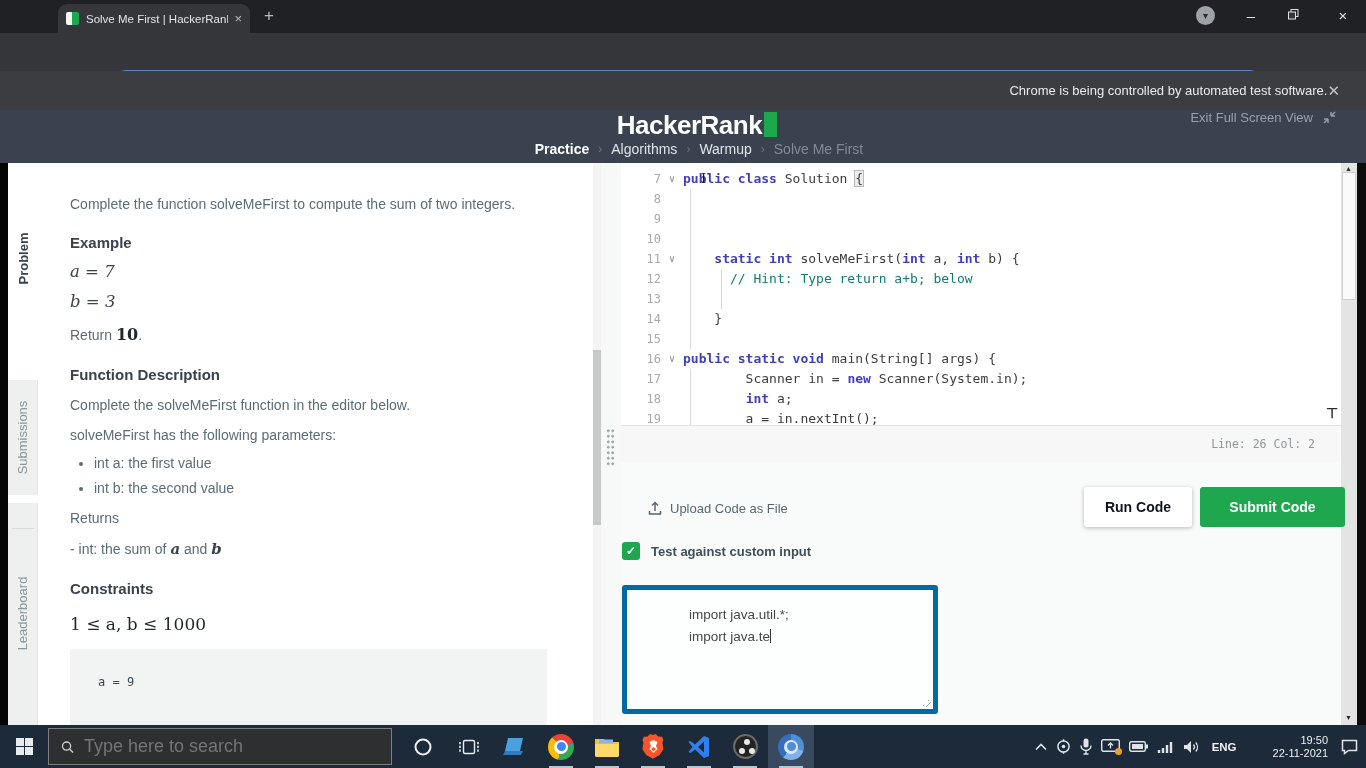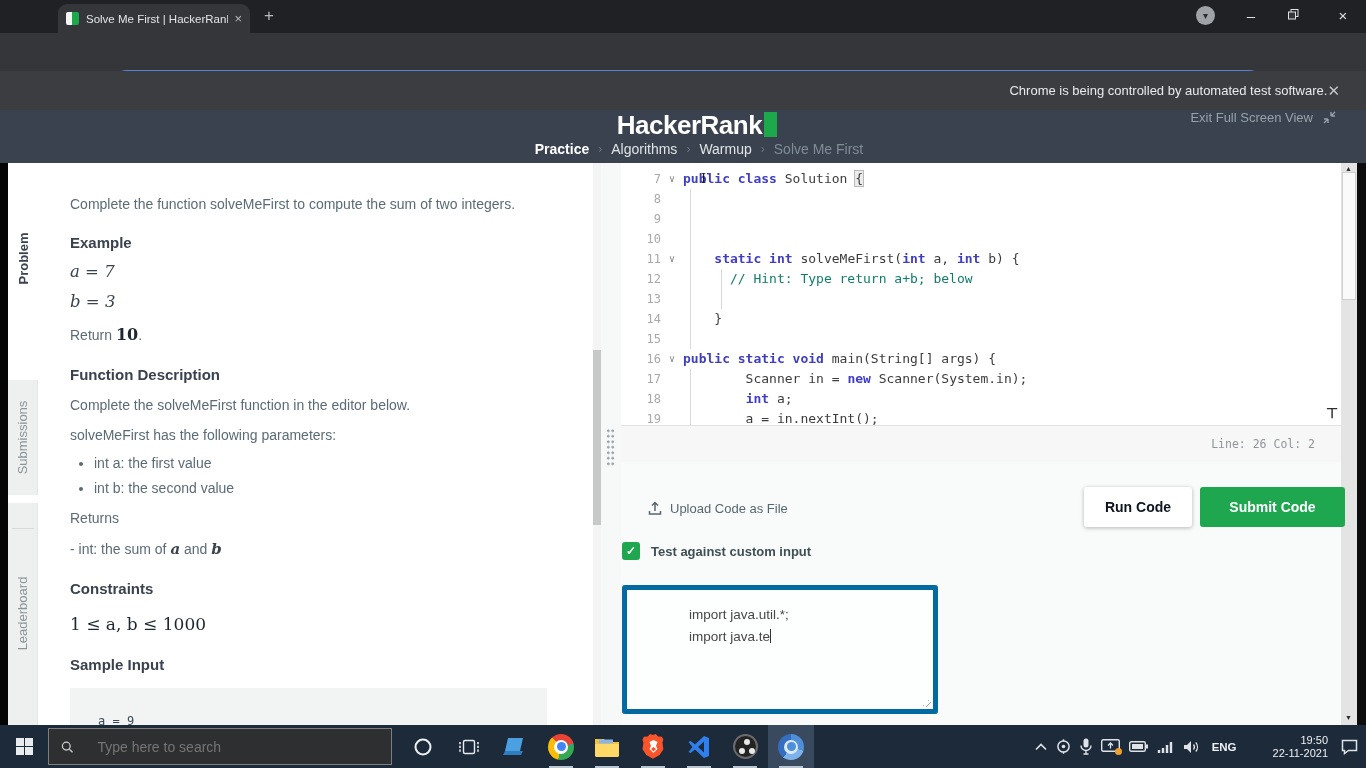--- a/index.html
+++ b/index.html
@@ -139,21 +139,21 @@
   #ci-caret { display:inline-block; width:1px; height:14px; background:#333; vertical-align:-2px; }
 
   
   #taskbar { left:0; top:725px; width:1366px; height:43px; background:#1d2a3a; display:flex; align-items:center; }
   #start-btn { width:48px; height:43px; display:flex; align-items:center; justify-content:center; }
   #start-logo { width:17px; height:17px; display:grid; grid-template-columns:8px 8px; gap:1px; }
   #start-logo div { background:#e8ecef; width:8px; height:8px; }
   #search-box { width:344px; height:37px; background:#2e2f31; border:1px solid #7d7d7d;
     display:flex; align-items:center; padding:0 12px; gap:10px; margin-right:8px; }
   #search-box input { background:transparent; border:none; outline:none; color:#cfd2d5;
-    font-size:14px; width:100%; font-family:"Liberation Sans", sans-serif;margin-left:14px; }
+    font-size:18px; width:100%; font-family:"Liberation Sans", sans-serif; }
   .tb-btn { width:46px; height:43px; display:flex; align-items:center; justify-content:center; position:relative; }
   .tb-underline { position:absolute; bottom:0; left:11px; width:24px; height:2px; background:#b9c5d1; }
   #tb-chromium { background:#3a4a5e; }
   .chrome-ball { width:26px; height:26px; border-radius:50%; position:relative;
     background:conic-gradient(from -45deg, #ea4335 0 33%, #4285f4 33% 34%, #34a853 34% 66%, #fbbc05 66% 100%); }
   .chrome-ball::before { content:""; position:absolute; left:6px; top:6px; width:14px; height:14px;
     border-radius:50%; background:#fff; }
   .chrome-ball::after { content:""; position:absolute; left:8.5px; top:8.5px; width:9px; height:9px;
     border-radius:50%; background:#4285f4; }
   .chromium-ball { width:26px; height:26px; border-radius:50%; position:relative;
@@ -284,21 +284,20 @@
     <div class="p-line">Complete the solveMeFirst function in the editor below.</div>
     <div class="p-line">solveMeFirst has the following parameters:</div>
     <ul class="params">
       <li>int a: the first value</li>
       <li>int b: the second value</li>
     </ul>
     <div class="p-line">Returns</div>
     <div class="p-line" id="returns-desc"><span>- int: the sum of </span><span class="math">a</span><span> and </span><span class="math">b</span></div>
     <h3>Constraints</h3>
     <div id="constraints-line">1 ≤ a, b ≤ 1000</div>
-    <h3>Sample Input</h3>
     <div id="sample-block">
       <div>a = 9</div>
 
     </div>
   </div>
 
   <div id="left-scroll-track" class="abs"></div>
   <div id="left-scroll-thumb" class="abs"></div>
   <div id="splitter" class="abs"></div>
   <div id="splitter-handle" class="abs"></div>

